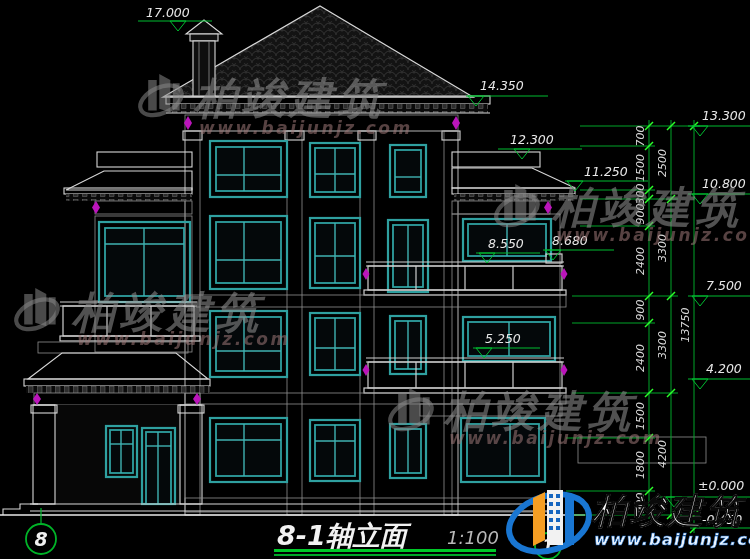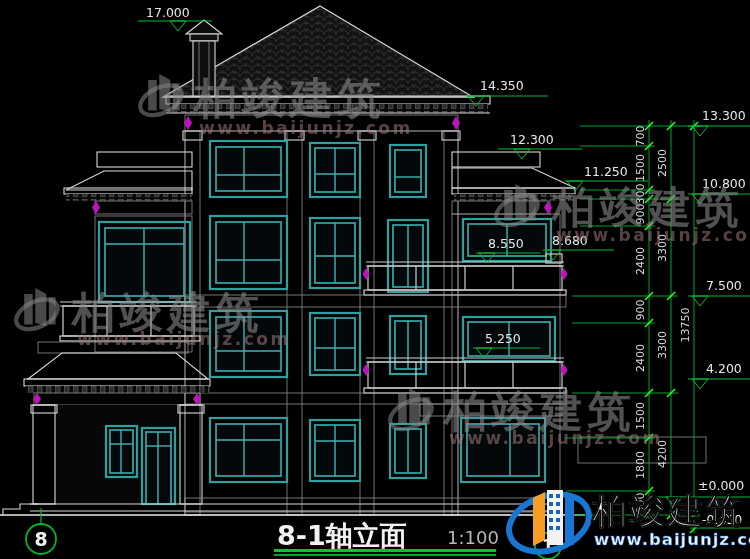--- a/index.html
+++ b/index.html
@@ -1,16 +1,16 @@
 <!DOCTYPE html>
 <html><head>
 <meta charset="utf-8">
 <style>
   html,body{margin:0;padding:0;background:#000;}
-  #stage{position:relative;width:750px;height:559px;background:#000;overflow:hidden;}
+  #stage{position:relative;width:750px;height:559px;background:#000;overflow:hidden;font-style:italic;}
   svg{display:block;}
   text{font-family:"DejaVu Sans","Liberation Sans",sans-serif;}
   .wt{fill:#e8e8e8;font-size:12.5px;}
   .dt{fill:#d8d8d8;font-size:11px;}
   .g1{stroke:#00a428;stroke-width:1;fill:none;}
   .gl{stroke:#00bc30;stroke-width:1.2;fill:none;}
   .tick{stroke:#2bff2b;stroke-width:1.5;fill:none;}
   .tri{stroke:#00bc30;stroke-width:1;fill:none;}
   .wl{stroke:#d8d8d8;stroke-width:1.1;fill:none;}
   .wl2{stroke:#8f8f8f;stroke-width:.8;fill:none;}

